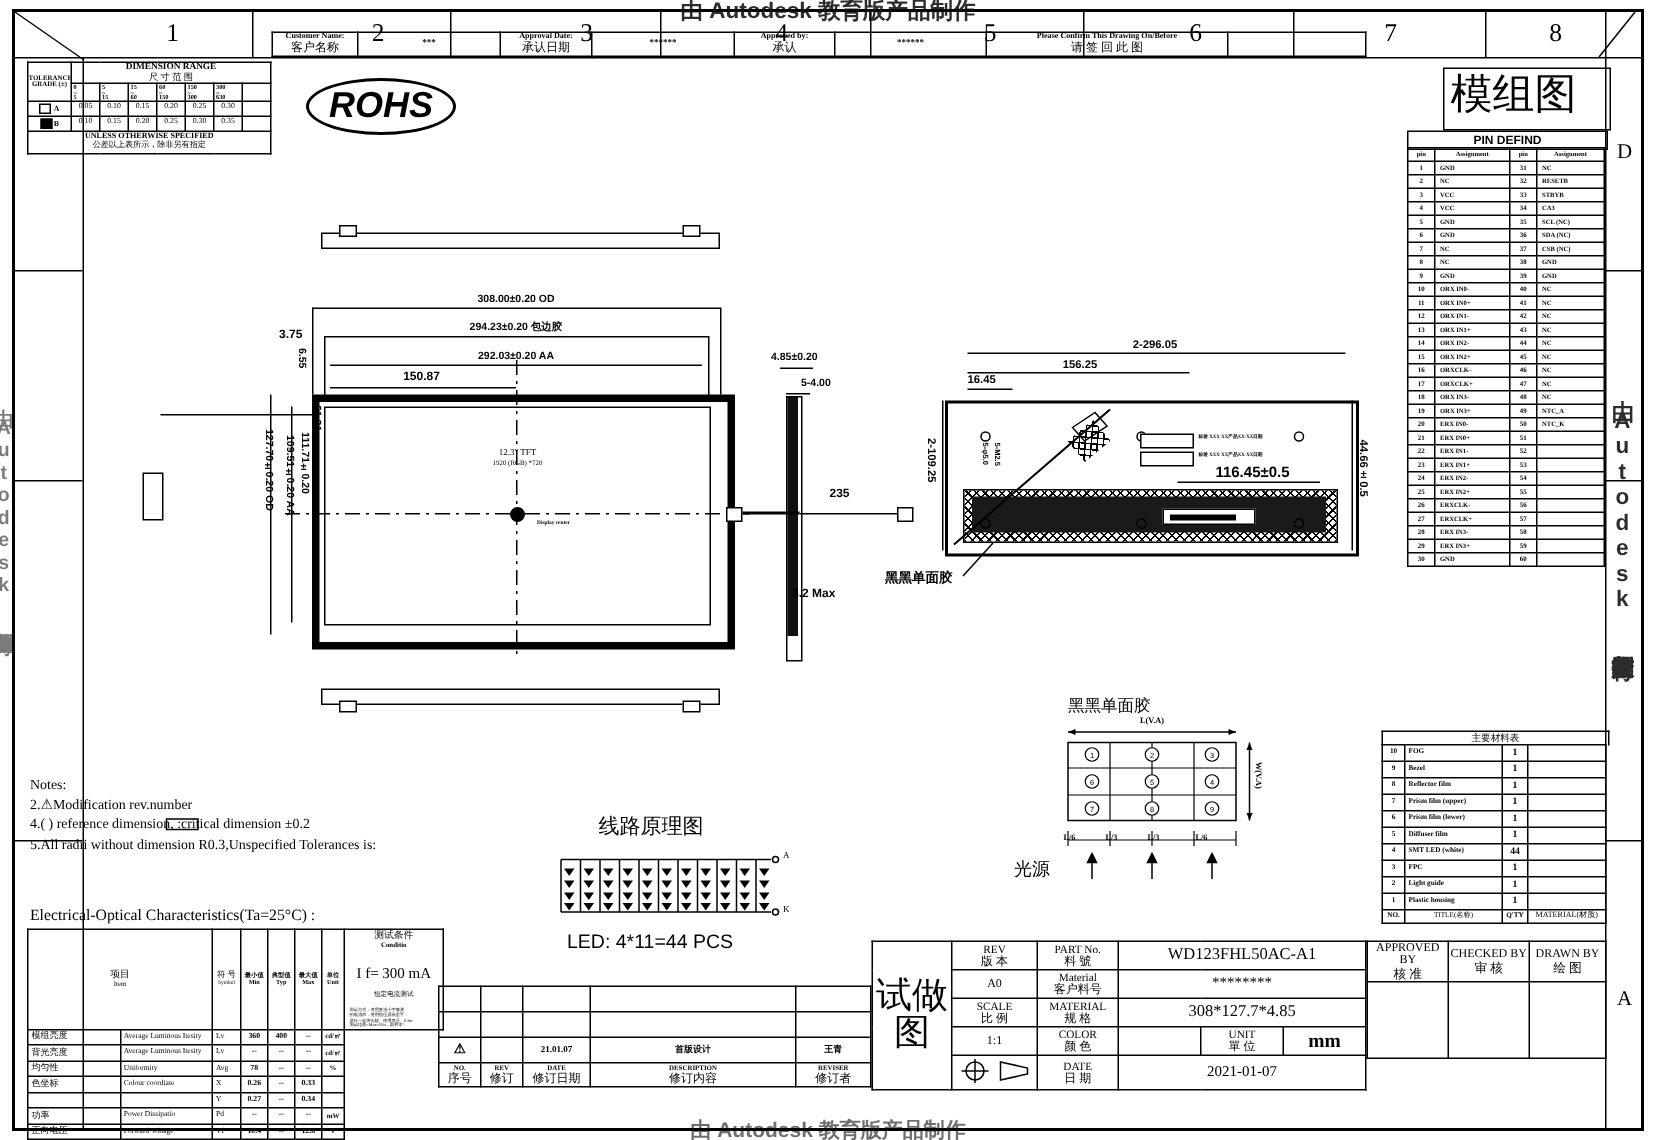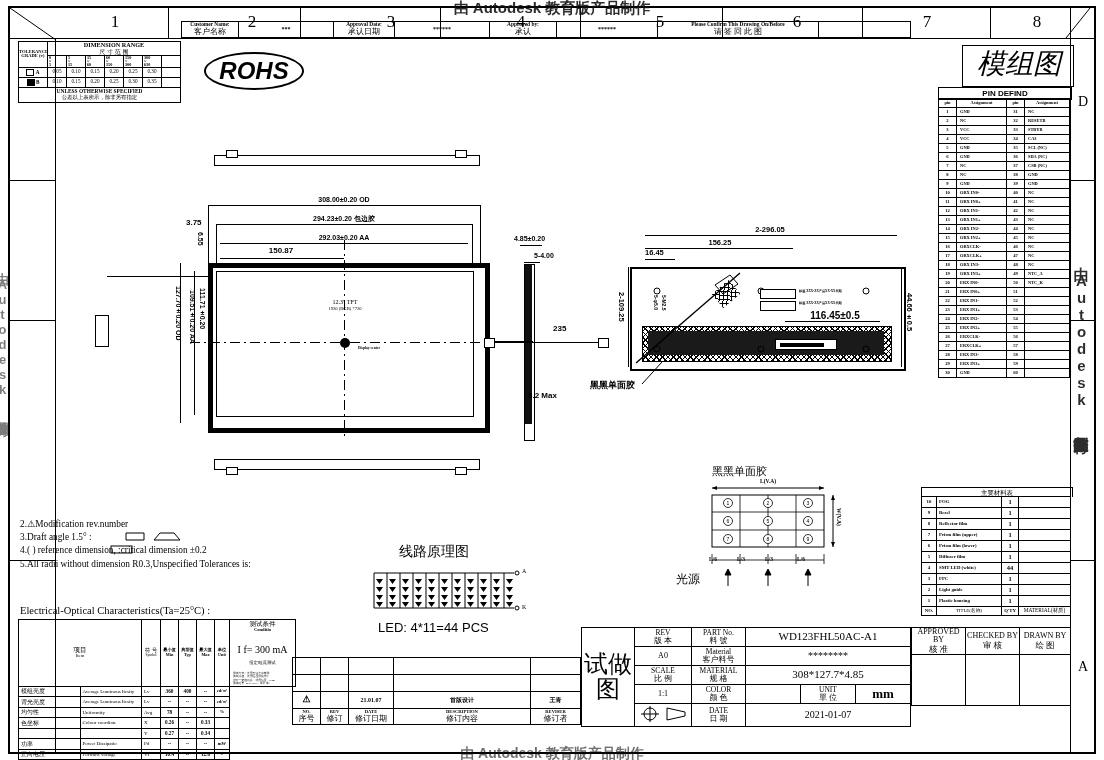--- a/index.html
+++ b/index.html
@@ -182,21 +182,21 @@
     </tr>
   </tbody>
     </table>
 
   <div class="abs ell" style="left:204px;top:52px;width:96px;height:34px;">
     <span style="font-size:24px;font-style:italic;font-family:'Liberation Sans',sans-serif;font-weight:bold;">ROHS</span>
   </div>
 
 
   <div class="abs" style="left:962px;top:45px;width:110px;height:40px;border:1px solid #000;">
-    <div class="txt" style="left:14px;top:4px;font-size:28px;font-style:italic;">模组图</div>
+    <div class="txt" style="left:4px;top:4px;font-size:28px;">模组图</div>
   </div>
 
   <div class="abs" style="left:938px;top:87px;width:132px;">
     <div class="abs" style="left:0;top:0;width:132px;height:11px;border:1px solid #000;text-align:center;font-weight:bold;font-size:8px;line-height:11px;font-family:'Liberation Sans',sans-serif;">PIN DEFIND</div>
     <table class="tbl" style="left:0;top:11px;width:132px;font-size:4.4px;">
       <thead>
           <tr>
         <th style="width:17px;height:8px;" class="sans b">pin</th>
         <th style="width:49px;" class="sans b">Assignment</th>
         <th style="width:17px;" class="sans b">pin</th>
@@ -598,28 +598,22 @@
       </td>
       <td>
         <div style="font-size:4.6px;font-weight:bold;">REVISER</div>
         <div style="font-size:8px;">修订者</div>
       </td>
     </tr>
   </tbody>
     </table>
 
   <div class="abs" style="left:20px;top:518px;width:300px;font-size:9.3px;line-height:1.42;">
+    <div>Notes:</div>
     <div>2.⚠Modification rev.number</div>
-    <div style="position:relative;">
-      <span>3.Draft angle 1.5° :</span>
-      <svg class="abs" style="left:104px;top:-1px;width:66px;height:12px;">
-        <path d="M2 3 L2 10 L20 10 L20 3 Z" fill="none" stroke="#000" stroke-width="1"></path>
-        <path d="M30 10 L36 3 L50 3 L56 10 Z" fill="none" stroke="#000" stroke-width="1"></path>
-      </svg>
-    </div>
     <div style="position:relative;">
       <span>4.( ) reference dimension,         :critical dimension  ±0.2</span>
       <svg class="abs" style="left:90px;top:1px;width:24px;height:10px;">
         <rect x="1" y="1" width="21" height="7" fill="none" stroke="#000" stroke-width="1"></rect>
       </svg>
     </div>
     <div>5.All radii without dimension R0.3,Unspecified Tolerances is:</div>
   </div>
 
   <div class="txt" style="left:20px;top:606px;font-size:10.5px;">Electrical-Optical Characteristics(Ta=25°C) :</div>

